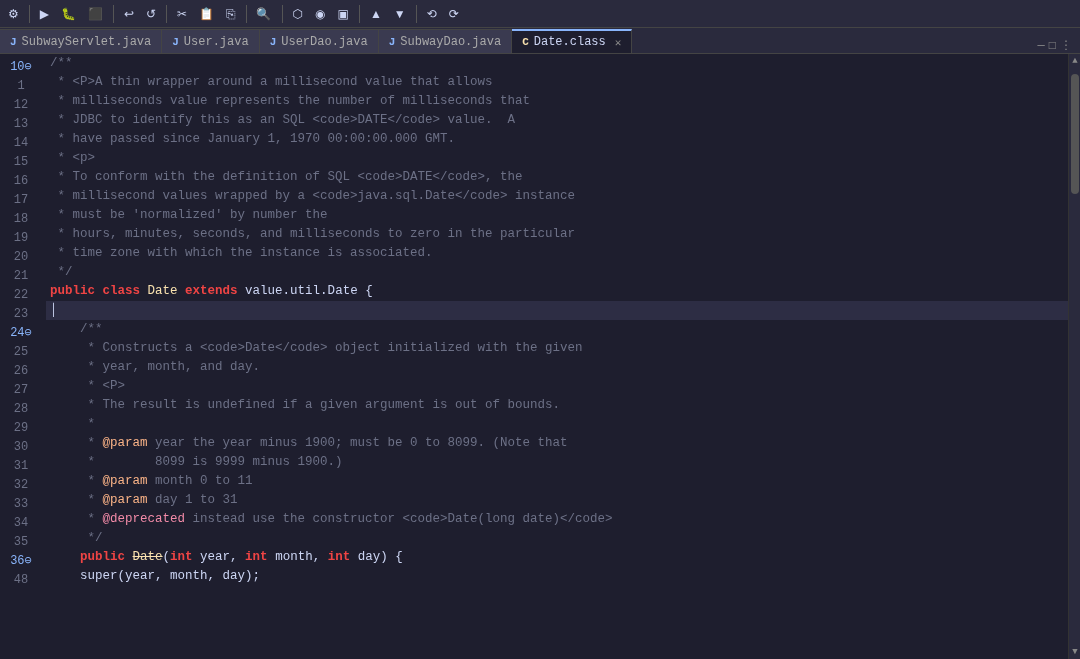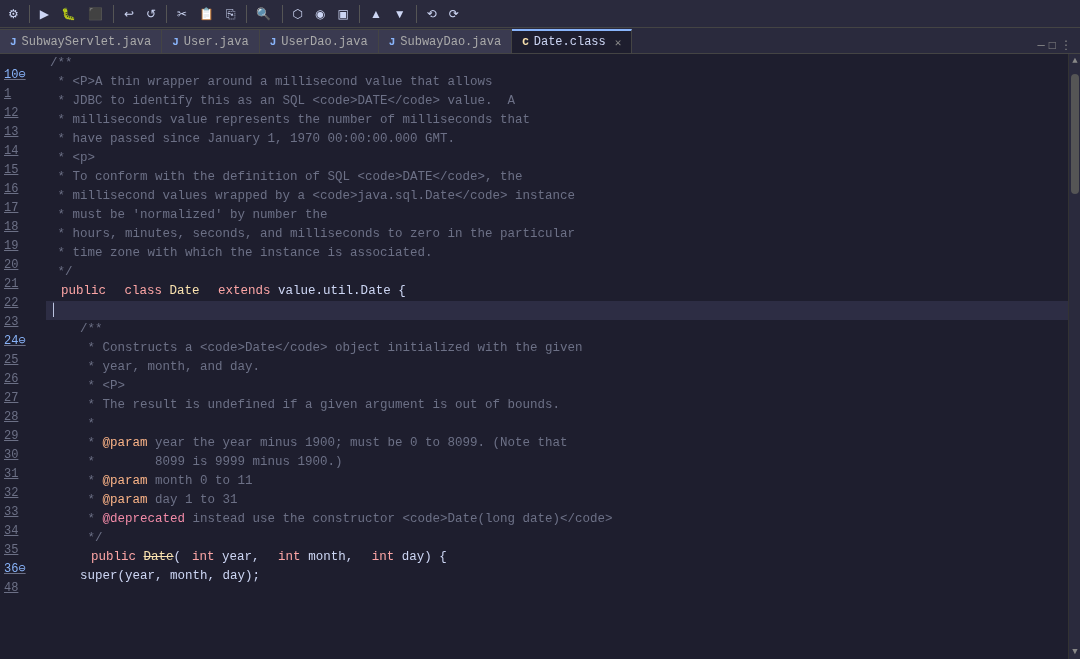--- a/index.html
+++ b/index.html
@@ -84,27 +84,26 @@
     #editor-container {
       display: flex;
       height: calc(659px - 28px - 26px);
       background: #1e1e2e;
       overflow: hidden;
     }
 
     
     #line-numbers {
       min-width: 46px;
-      padding: 12px 8px 0 4px;
+      padding: 4px 8px 0 4px;
       background: #1e1e2e;
       color: #6c7086;
-      text-align: left;
+      text-align: center;
       user-select: none;
       overflow: hidden;
-      text-decoration: underline;
     }
     .line-num {
       height: 19px;
       line-height: 19px;
       font-size: 12px;
     }
     .line-num.fold {
       color: #89b4fa;
     }
 
@@ -146,21 +145,21 @@
       height: 14px;
       display: flex;
       align-items: center;
       justify-content: center;
       color: #888;
       font-size: 9px;
       cursor: pointer;
     }
 
     
-    .kw { color: #fca5a5; font-weight: normal; margin-left: 11px; }        
+    .kw { color: #ef4444; font-weight: bold; }        
     .cm { color: #6c7086; }                       
     .cm-param { color: #fab387; }                       
     .cm-dep { color: #f38ba8; }
     .cls { color: #f9e2af; }
     .plain { color: #cdd6f4; }
     .strikethrough { text-decoration: line-through; }
   </style>
 </head>
 <body>
 
@@ -252,23 +251,23 @@
     <div class="line-num fold">36⊖</div>
     <div class="line-num">48</div>
   </div>
 
   <div id="code-area">
 
     <div class="code-line"><span class="cm">/**</span></div>
 
     <div class="code-line"><span class="cm"> * &lt;P&gt;A thin wrapper around a millisecond value that allows</span></div>
 
+    <div class="code-line"><span class="cm"> * milliseconds value represents the number of milliseconds that</span></div>
+
     <div class="code-line"><span class="cm"> * JDBC </span><span class="cm">to</span><span class="cm"> identify this as an SQL &lt;code&gt;DATE&lt;/code&gt; value.  A</span></div>
-
-    <div class="code-line"><span class="cm"> * milliseconds value represents the number of milliseconds that</span></div>
 
     <div class="code-line"><span class="cm"> * have passed since January 1, 1970 00:00:00.000 GMT.</span></div>
 
     <div class="code-line"><span class="cm"> * &lt;p&gt;</span></div>
 
     <div class="code-line"><span class="cm"> * To conform with the definition of SQL &lt;code&gt;DATE&lt;/code&gt;, the</span></div>
 
     <div class="code-line"><span class="cm"> * millisecond values wrapped by a &lt;code&gt;java.sql.Date&lt;/code&gt; instance</span></div>
 
     <div class="code-line"><span class="cm"> * must be 'normalized' by number the</span></div>

